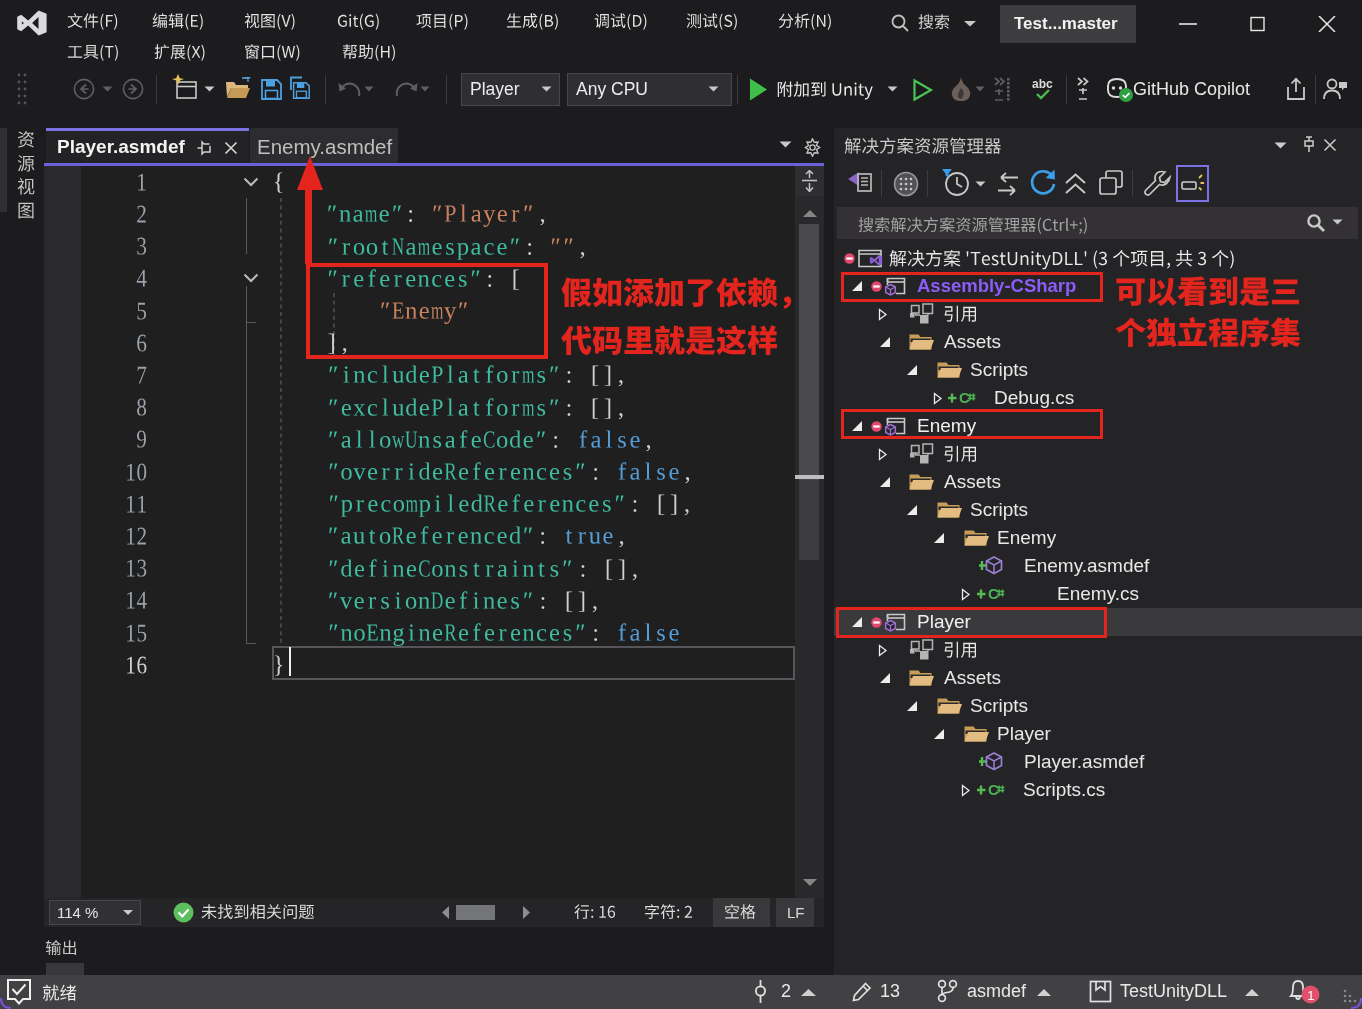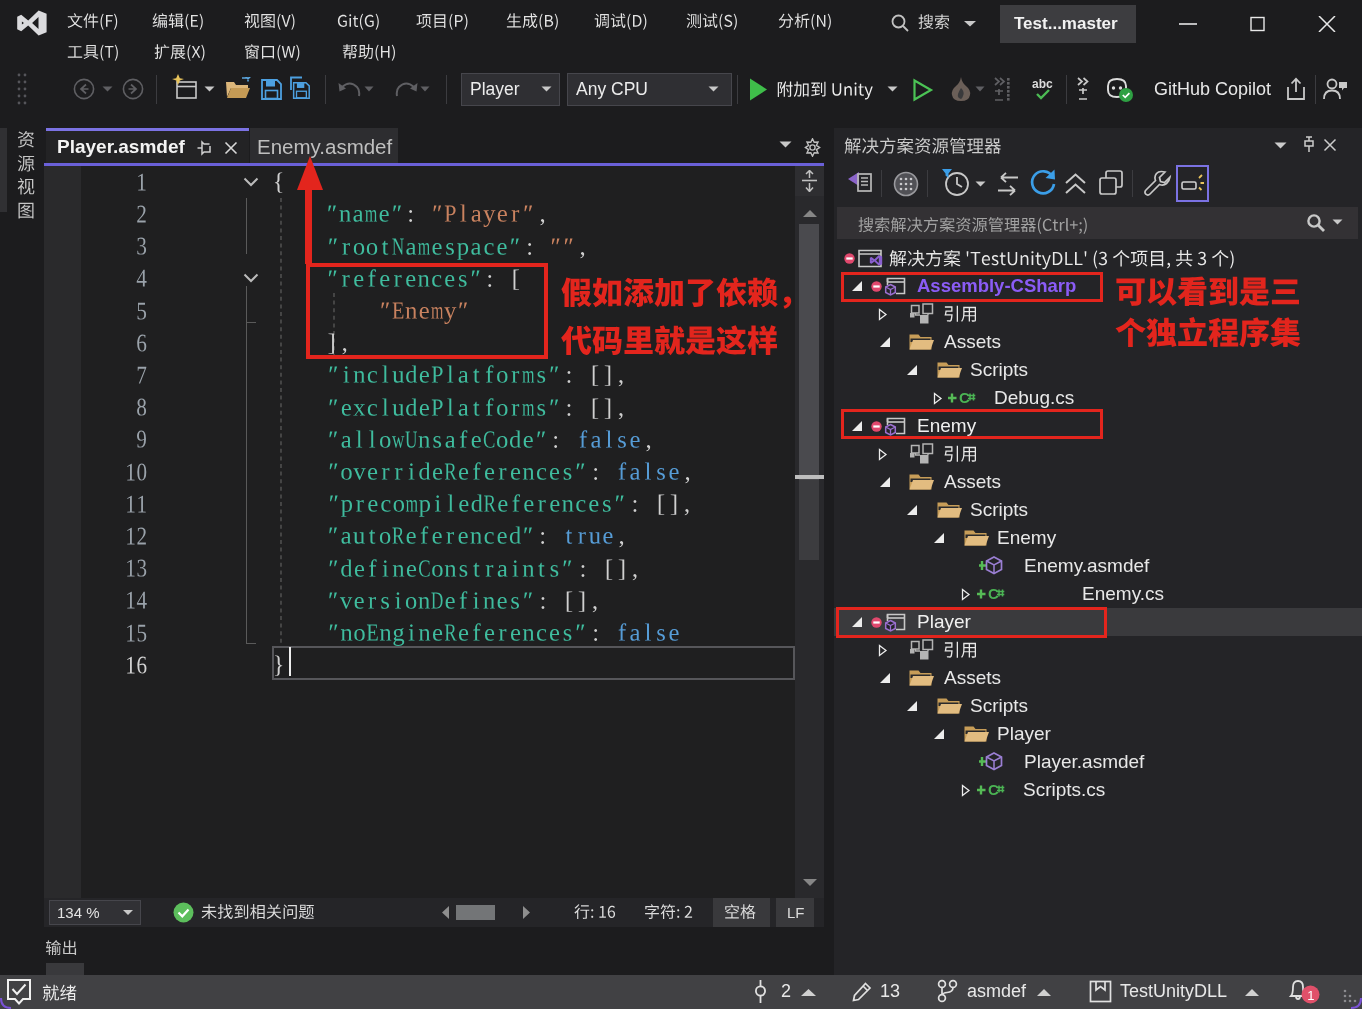--- a/index.html
+++ b/index.html
@@ -185,21 +185,21 @@
     <path d="M1 2 L5 5.5 L1 9 M6.5 2 L10.5 5.5 L6.5 9" stroke="#c8c8c8" stroke-width="1.7" fill="none"></path>
     <path d="M2 14 L10 14 M2 23 L10 23 M6 12 L6 18" stroke="#c8c8c8" stroke-width="1.7"></path>
   </svg>
 <svg class="a" style="left:1106px;top:77px;" width="28" height="26" viewBox="0 0 28 26">
     <path d="M2 9 Q2 2 11 2 Q20 2 20 9 L20 13 Q20 20 11 20 Q2 20 2 13 Z" fill="none" stroke="#dcdcdc" stroke-width="1.9"></path>
     <circle cx="7.5" cy="11" r="1.7" fill="#dcdcdc"></circle>
     <circle cx="14.5" cy="11" r="1.7" fill="#dcdcdc"></circle>
     <circle cx="20" cy="18" r="7" fill="#2ea043"></circle>
     <path d="M16.8 18 L19.2 20.4 L23.4 16.2" stroke="#fff" stroke-width="1.7" fill="none"></path>
   </svg>
-<div class="a" style="left:1133px;top:79px;font:normal 18px 'Liberation Sans',sans-serif;color:#e8e8e8;white-space:pre;margin-left:21px;">GitHub Copilot</div>
+<div class="a" style="left:1133px;top:79px;font:normal 18px 'Liberation Sans',sans-serif;color:#e8e8e8;white-space:pre;">GitHub Copilot</div>
 <svg class="a" style="left:1284px;top:77px;" width="24" height="25" viewBox="0 0 24 25">
     <path d="M4 10 L4 22 L20 22 L20 10" fill="none" stroke="#c8c8c8" stroke-width="1.8"></path>
     <path d="M12 15 L12 2 M7.5 6.5 L12 1.8 L16.5 6.5" stroke="#c8c8c8" stroke-width="1.8" fill="none"></path>
   </svg>
 <div class="a" style="left:1315px;top:75px;width:1px;height:29px;background:#3c3c40;"></div>
 <svg class="a" style="left:1322px;top:77px;" width="27" height="25" viewBox="0 0 27 25">
     <circle cx="10" cy="7" r="4.5" fill="none" stroke="#c8c8c8" stroke-width="1.8"></circle>
     <path d="M2 22 Q2 13.5 10 13.5 Q18 13.5 18 22" fill="none" stroke="#c8c8c8" stroke-width="1.8"></path>
     <path d="M17 5 L25 5 L25 11 L22 11 L20 13.5 L20 11 L17 11 Z" fill="#c8c8c8"></path>
   </svg>
@@ -444,21 +444,21 @@
     <path d="M1 9 L8 2 L15 9 Z" fill="#868686"></path>
   </svg>
 <svg class="a" style="left:802px;top:877px;" width="16" height="11" viewBox="0 0 16 11">
     <path d="M1 2 L8 9 L15 2 Z" fill="#868686"></path>
   </svg>
 <div class="a" style="left:799px;top:224px;width:20px;height:256px;background:#4a4a4e;"></div>
 <div class="a" style="left:799px;top:480px;width:20px;height:80px;background:#3c3c3f;"></div>
 <div class="a" style="left:795px;top:475px;width:29px;height:4px;background:#bebebe;"></div>
 <div class="a" style="left:44px;top:898px;width:780px;height:29px;background:#252528;"></div>
 <div class="a" style="left:49px;top:900px;width:92px;height:25px;background:#313135;border:1px solid #46464c"></div>
-<div class="a" style="left:57px;top:904px;font:normal 15px 'Liberation Sans',sans-serif;color:#e4e4e4;white-space:pre;">134 %</div>
+<div class="a" style="left:57px;top:904px;font:normal 15px 'Liberation Sans',sans-serif;color:#e4e4e4;white-space:pre;">114 %</div>
 <svg class="a" style="left:122px;top:909px;" width="12" height="7" viewBox="0 0 12 7">
     <path d="M1 1 L6 6 L11 1 Z" fill="#c8c8c8"></path>
   </svg>
 <svg class="a" style="left:173px;top:902px;" width="21" height="21" viewBox="0 0 21 21">
     <circle cx="10.5" cy="10.5" r="10" fill="#5cbe5c"></circle>
     <path d="M5.5 10.5 L9.3 14.3 L15.5 7.5" stroke="#fff" stroke-width="2.2" fill="none"></path>
   </svg>
 <svg style="position:absolute;left:200.0px;top:898.9px;overflow:visible" width="116" height="24" viewBox="0 -19.1 116 24.4">
     <path d="M7.6 -13.8V-11.2H2.2V-9.9H7.6V-7.1H1V-5.9H6.9C5.4 -3.7 2.9 -1.7 0.6 -0.6C0.8 -0.4 1.3 0.1 1.5 0.4C3.6 -0.7 6 -2.7 7.6 -4.9V1.3H8.9V-5C10.5 -2.7 12.8 -0.7 15 0.4C15.2 0.1 15.7 -0.4 15.9 -0.7C13.6 -1.7 11.1 -3.7 9.6 -5.9H15.5V-7.1H8.9V-9.9H14.4V-11.2H8.9V-13.8Z M27.7 -12.8C28.5 -12.1 29.4 -11.1 29.9 -10.4L30.9 -11.1C30.4 -11.8 29.4 -12.8 28.6 -13.5ZM19.6 -13.9V-10.5H17.3V-9.4H19.6V-5.8C18.7 -5.5 17.8 -5.3 17.1 -5.1L17.4 -3.9L19.6 -4.6V-0.2C19.6 -0 19.5 0 19.3 0.1C19.1 0.1 18.4 0.1 17.6 0C17.8 0.4 17.9 0.9 18 1.2C19.1 1.2 19.8 1.2 20.2 1C20.7 0.8 20.8 0.4 20.8 -0.2V-4.9L23 -5.6L22.9 -6.7L20.8 -6.1V-9.4H22.8V-10.5H20.8V-13.9ZM30.2 -7.7C29.6 -6.4 28.8 -5.2 27.8 -4.1C27.5 -5.3 27.2 -6.8 26.9 -8.4L32 -9L31.9 -10.1L26.8 -9.6C26.7 -10.9 26.6 -12.3 26.5 -13.8H25.3C25.3 -12.3 25.4 -10.8 25.6 -9.5L23 -9.2L23.2 -8L25.7 -8.3C26 -6.3 26.3 -4.5 26.8 -3C25.5 -1.8 24.1 -0.8 22.6 -0.2C22.9 0 23.3 0.4 23.5 0.7C24.8 0.1 26.1 -0.7 27.3 -1.8C28.1 0 29.2 1.1 30.7 1.2C31.5 1.3 32.2 0.5 32.5 -2.2C32.3 -2.3 31.7 -2.6 31.5 -2.9C31.3 -1.1 31.1 -0.2 30.6 -0.2C29.7 -0.3 28.9 -1.2 28.3 -2.8C29.5 -4.1 30.5 -5.5 31.2 -7.1Z M43.6 -12.4V-2.4H44.7V-12.4ZM46.8 -13.6V-0.6C46.8 -0.3 46.8 -0.2 46.5 -0.2C46.2 -0.2 45.3 -0.2 44.3 -0.3C44.5 0.1 44.7 0.6 44.8 1C46 1 46.9 0.9 47.4 0.7C47.9 0.5 48 0.2 48 -0.6V-13.6ZM34 -0.7 34.3 0.5C36.5 0.1 39.6 -0.5 42.6 -1.1L42.5 -2.2L39 -1.6V-4.1H42.3V-5.2H39V-7H37.9V-5.2H34.6V-4.1H37.9V-1.4ZM35 -7.2C35.4 -7.4 36 -7.5 41.1 -8C41.4 -7.6 41.6 -7.3 41.7 -7L42.7 -7.6C42.2 -8.5 41.1 -10 40.2 -11.1L39.3 -10.6C39.7 -10.1 40.1 -9.5 40.5 -9L36.3 -8.6C36.9 -9.5 37.6 -10.6 38.2 -11.7H42.7V-12.8H34.2V-11.7H36.8C36.3 -10.5 35.6 -9.5 35.3 -9.1C35.1 -8.7 34.8 -8.5 34.6 -8.4C34.7 -8.1 34.9 -7.5 35 -7.2Z M58.5 -7.8H63.5V-5H58.5ZM58.5 -8.9V-11.7H63.5V-8.9ZM58.5 -3.8H63.5V-0.9H58.5ZM57.3 -12.9V1.2H58.5V0.2H63.5V1.2H64.8V-12.9ZM53 -13.9V-10.3H50.4V-9.1H52.9C52.3 -6.9 51.1 -4.3 50 -2.9C50.2 -2.6 50.5 -2.1 50.6 -1.8C51.5 -2.9 52.4 -4.7 53 -6.6V1.3H54.2V-6.2C54.9 -5.4 55.6 -4.4 55.9 -3.9L56.7 -4.9C56.3 -5.3 54.8 -7.1 54.2 -7.7V-9.1H56.6V-10.3H54.2V-13.9Z M69.7 -13.2C70.4 -12.3 71.1 -11.1 71.3 -10.3H68.1V-9.1H73.6V-7.1C73.6 -6.8 73.6 -6.5 73.6 -6.2H67.1V-5H73.3C72.8 -3.2 71.2 -1.3 66.8 0.2C67.1 0.5 67.5 1 67.7 1.3C71.9 -0.2 73.8 -2.1 74.5 -4C75.9 -1.5 78 0.3 81 1.2C81.2 0.8 81.5 0.3 81.8 0C78.8 -0.7 76.6 -2.5 75.3 -5H81.4V-6.2H75L75 -7.1V-9.1H80.5V-10.3H77.3C77.9 -11.2 78.5 -12.4 79.1 -13.3L77.7 -13.8C77.3 -12.8 76.6 -11.3 75.9 -10.3H71.4L72.5 -10.9C72.2 -11.7 71.4 -12.9 70.7 -13.7Z M84 -10.1V1.3H85.3V-10.1ZM84.2 -13.1C85 -12.2 86.1 -11 86.7 -10.3L87.6 -11C87.1 -11.7 85.9 -12.8 85.1 -13.6ZM88.4 -12.9V-11.8H96.2V-0.4C96.2 -0.1 96.1 -0 95.8 -0C95.6 -0 94.6 0 93.6 -0C93.8 0.3 94 0.8 94 1.2C95.3 1.2 96.2 1.2 96.8 1C97.3 0.8 97.5 0.4 97.5 -0.4V-12.9ZM87.8 -8.8V-1.7H89V-2.8H93.6V-8.8ZM89 -7.7H92.4V-3.9H89Z M101.9 -10.1H105.3V-8.9H101.9ZM101.9 -12.3H105.3V-11H101.9ZM100.8 -13.2V-8H106.4V-13.2ZM110.5 -8.7C110.4 -4.5 110 -2.4 106.6 -1.3C106.8 -1.1 107.1 -0.7 107.2 -0.4C110.9 -1.7 111.4 -4.1 111.5 -8.7ZM111 -3.1C112.1 -2.3 113.4 -1.2 114 -0.5L114.7 -1.3C114.1 -2 112.8 -3 111.8 -3.7ZM101 -5C101 -2.6 100.7 -0.6 99.5 0.7C99.8 0.8 100.3 1.1 100.5 1.3C101.1 0.5 101.5 -0.5 101.7 -1.6C103.2 0.6 105.6 1 109.1 1H114.4C114.5 0.6 114.7 0.1 114.9 -0.1C113.9 -0.1 109.9 -0.1 109.1 -0.1C107.2 -0.1 105.5 -0.2 104.2 -0.7V-3.1H107V-4H104.2V-5.8H107.3V-6.8H99.8V-5.8H103.2V-1.3C102.7 -1.7 102.3 -2.2 101.9 -2.9C102 -3.5 102.1 -4.2 102.1 -4.9ZM107.9 -10.5V-3.5H108.9V-9.6H112.9V-3.6H114V-10.5H110.9C111.1 -11 111.3 -11.5 111.5 -12.1H114.8V-13.1H107.2V-12.1H110.2C110.1 -11.6 109.9 -11 109.7 -10.5Z" fill="#dcdcdc"></path>
   </svg>
@@ -690,21 +690,21 @@
   </svg>
 <div class="a" style="left:1024px;top:555px;font:normal 19px 'Liberation Sans',sans-serif;color:#e8e8e8;white-space:pre;">Enemy.asmdef</div>
 <svg class="a" style="left:961px;top:587.5px;" width="10" height="13" viewBox="0 0 10 13">
     <path d="M1.5 1.5 L8 6.5 L1.5 11.5 Z" fill="none" stroke="#ececec" stroke-width="1.3"></path>
   </svg>
 <svg class="a" style="left:977px;top:583px;" width="28" height="22" viewBox="0 0 28 22">
     <path d="M4 6.5 L4 15.5 M-0.5 11 L8.5 11" stroke="#56bb56" stroke-width="2.4"></path>
     <text x="11" y="16" font-family="Liberation Sans" font-size="15" font-weight="bold" fill="#4bb454">C</text>
     <path d="M22 6.5 L22 13.5 M25.5 6.5 L25.5 13.5 M20 8.5 L27.3 8.5 M20 11.5 L27.3 11.5" stroke="#4bb454" stroke-width="1.5"></path>
   </svg>
-<div class="a" style="left:1082px;top:583px;font:normal 19px 'Liberation Sans',sans-serif;color:#e8e8e8;white-space:pre;">Enemy.cs</div>
+<div class="a" style="left:1057px;top:583px;font:normal 19px 'Liberation Sans',sans-serif;color:#e8e8e8;white-space:pre;">Enemy.cs</div>
 <svg class="a" style="left:851px;top:616px;" width="12" height="12" viewBox="0 0 12 12">
     <path d="M11 1 L11 11 L1 11 Z" fill="#ececec"></path>
   </svg>
 <svg class="a" style="left:871px;top:616.5px;" width="11" height="11" viewBox="0 0 11 11">
     <circle cx="5.5" cy="5.5" r="5.2" fill="#e0486d"></circle>
     <rect x="2.3" y="4.4" width="6.4" height="2.2" fill="#fff"></rect>
   </svg>
 <svg class="a" style="left:883px;top:611px;" width="24" height="23" viewBox="0 0 24 23">
     <path d="M4.5 7 L4.5 3.5 L21.5 3.5 L21.5 18.5 L13 18.5" fill="none" stroke="#c8c8c8" stroke-width="1.6"></path>
     <path d="M4.5 3.5 L4.5 10" stroke="#c8c8c8" stroke-width="1.6"></path>

